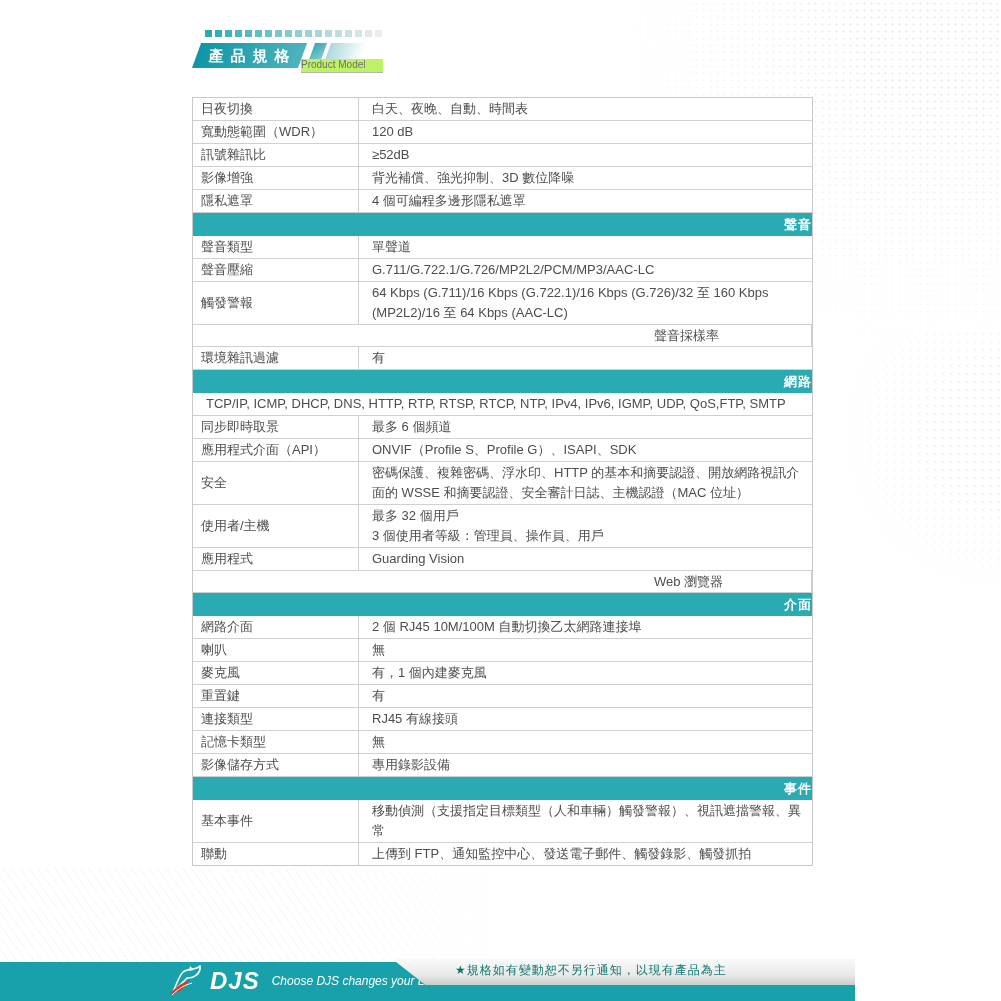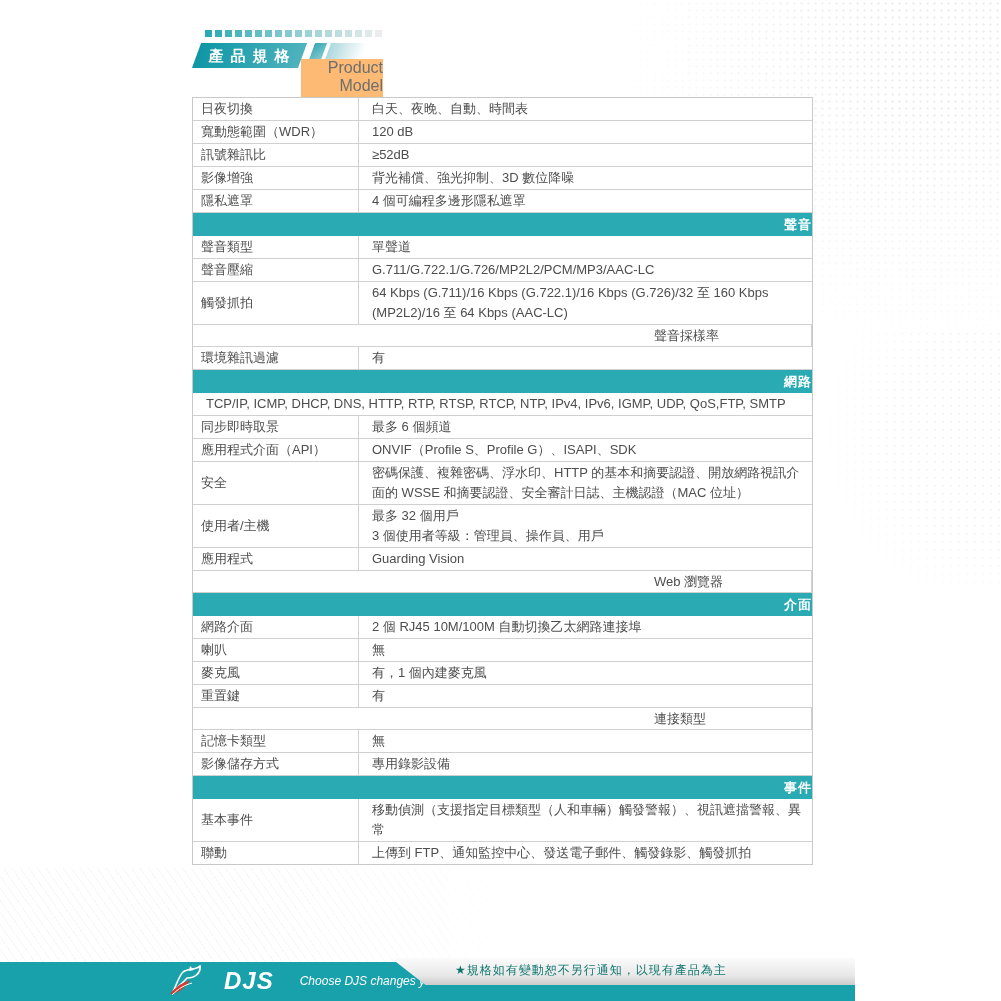--- a/index.html
+++ b/index.html
@@ -37,43 +37,43 @@
     transform:skewX(-20deg);transform-origin:bottom left;
     background:linear-gradient(to right,var(--banner-start,#0e96a5),var(--banner-end,#4fb3bd));}
   .banner span{display:block;transform:skewX(20deg);color:#fff;font-weight:bold;
     font-size:15px;line-height:25px;letter-spacing:7px;padding-left:12px;white-space:nowrap;}
   .banner-accent1{position:absolute;left:306px;top:43px;width:12px;height:25px;
     transform:skewX(-20deg);transform-origin:bottom left;
     background:linear-gradient(135deg,#35a8b3,#9fd2d9);}
   .banner-accent2{position:absolute;left:322px;top:43px;width:36px;height:25px;
     transform:skewX(-20deg);transform-origin:bottom left;
     background:linear-gradient(to right,#abd8de,rgba(255,255,255,0));}
-  .product-model{position:absolute;left:301px;top:59px;width:82px;text-align:right;
-    font-size:16px;color:#6e6e6e;padding-bottom:2px;border-bottom:1px solid #b5b5b5;background:#fdba74;}
+  .product-model{position:absolute;left:301px;top:59px;width:82px;text-align:left;
+    font-size:10px;color:#6e6e6e;padding-bottom:2px;border-bottom:1px solid #b5b5b5;background:#bef264;}
 
   
   .spec-table{position:absolute;left:192px;top:97px;width:621px;
     border:1px solid #c9c9c9;background:#fff;font-size:13px;}
   .spec-row{display:flex;align-items:center;min-height:22px;border-bottom:1px solid var(--border);justify-content:flex-end;}
   .spec-row:last-child{border-bottom:none;}
   .spec-label{width:166px;flex:0 0 166px;align-self:stretch;display:flex;align-items:center;
     padding:1px 6px 1px 8px;border-right:1px solid var(--border);color:var(--text);}
   .spec-value{flex:1;padding:1px 8px 1px 13px;color:var(--text);line-height:20px;}
   .spec-value .vline{display:block;}
   .section-header{height:23px;line-height:23px;background:var(--accent);color:#fff;
     font-weight:bold;letter-spacing:1px;border-bottom:none;}
 
   
   .foot-band{position:absolute;left:395px;top:958px;width:460px;height:27px;
     background:linear-gradient(180deg,#fbfbfb,#e8e8e8 65%,#cbcbcb);}
   .foot-note{position:absolute;left:455px;top:962px;font-size:12px;color:#0f766e;letter-spacing:1px;}
   .foot-teal-bar{position:absolute;left:0;top:985px;width:855px;height:16px;background:var(--footer-teal);}
   .foot-logo-block{position:absolute;left:0;top:962px;width:446px;height:39px;background:var(--footer-teal);
     clip-path:polygon(0 0,396px 0,446px 100%,0 100%);}
-  .brand-wrap{position:absolute;left:168px;top:3px;display:flex;align-items:center;gap:20px;}
+  .brand-wrap{position:absolute;left:168px;top:3px;display:flex;align-items:center;gap:6px;}
   .brand-name{color:#fff;font-size:24px;font-weight:bold;font-style:italic;letter-spacing:1px;line-height:30px;}
   .brand-slogan{color:#fff;font-size:12px;font-style:italic;margin-left:6px;white-space:nowrap;}
 </style>
 </head>
 <body>
 
 <div class="page">
 
   <div class="dots-tr"></div>
   <div class="dots-mr"></div>
@@ -130,21 +130,21 @@
       <div class="spec-row section-header">聲音</div>
       <div class="spec-row">
         <div class="spec-label">聲音類型</div>
         <div class="spec-value">單聲道</div>
       </div>
       <div class="spec-row">
         <div class="spec-label">聲音壓縮</div>
         <div class="spec-value">G.711/G.722.1/G.726/MP2L2/PCM/MP3/AAC-LC</div>
       </div>
       <div class="spec-row">
-        <div class="spec-label">觸發抓拍</div>
+        <div class="spec-label">觸發警報</div>
         <div class="spec-value">64 Kbps (G.711)/16 Kbps (G.722.1)/16 Kbps (G.726)/32 至 160 Kbps (MP2L2)/16 至 64 Kbps (AAC-LC)</div>
       </div>
       <div class="spec-row">
         <div class="spec-label">聲音採樣率</div>
       </div>
       <div class="spec-row">
         <div class="spec-label">環境雜訊過濾</div>
         <div class="spec-value">有</div>
       </div>
       <div class="spec-row section-header">網路</div>
@@ -189,20 +189,21 @@
       <div class="spec-row">
         <div class="spec-label">麥克風</div>
         <div class="spec-value">有，1 個內建麥克風</div>
       </div>
       <div class="spec-row">
         <div class="spec-label">重置鍵</div>
         <div class="spec-value">有</div>
       </div>
       <div class="spec-row">
         <div class="spec-label">連接類型</div>
+        <div class="spec-value">RJ45 有線接頭</div>
       </div>
       <div class="spec-row">
         <div class="spec-label">記憶卡類型</div>
         <div class="spec-value">無</div>
       </div>
       <div class="spec-row">
         <div class="spec-label">影像儲存方式</div>
         <div class="spec-value">專用錄影設備</div>
       </div>
       <div class="spec-row section-header">事件</div>

